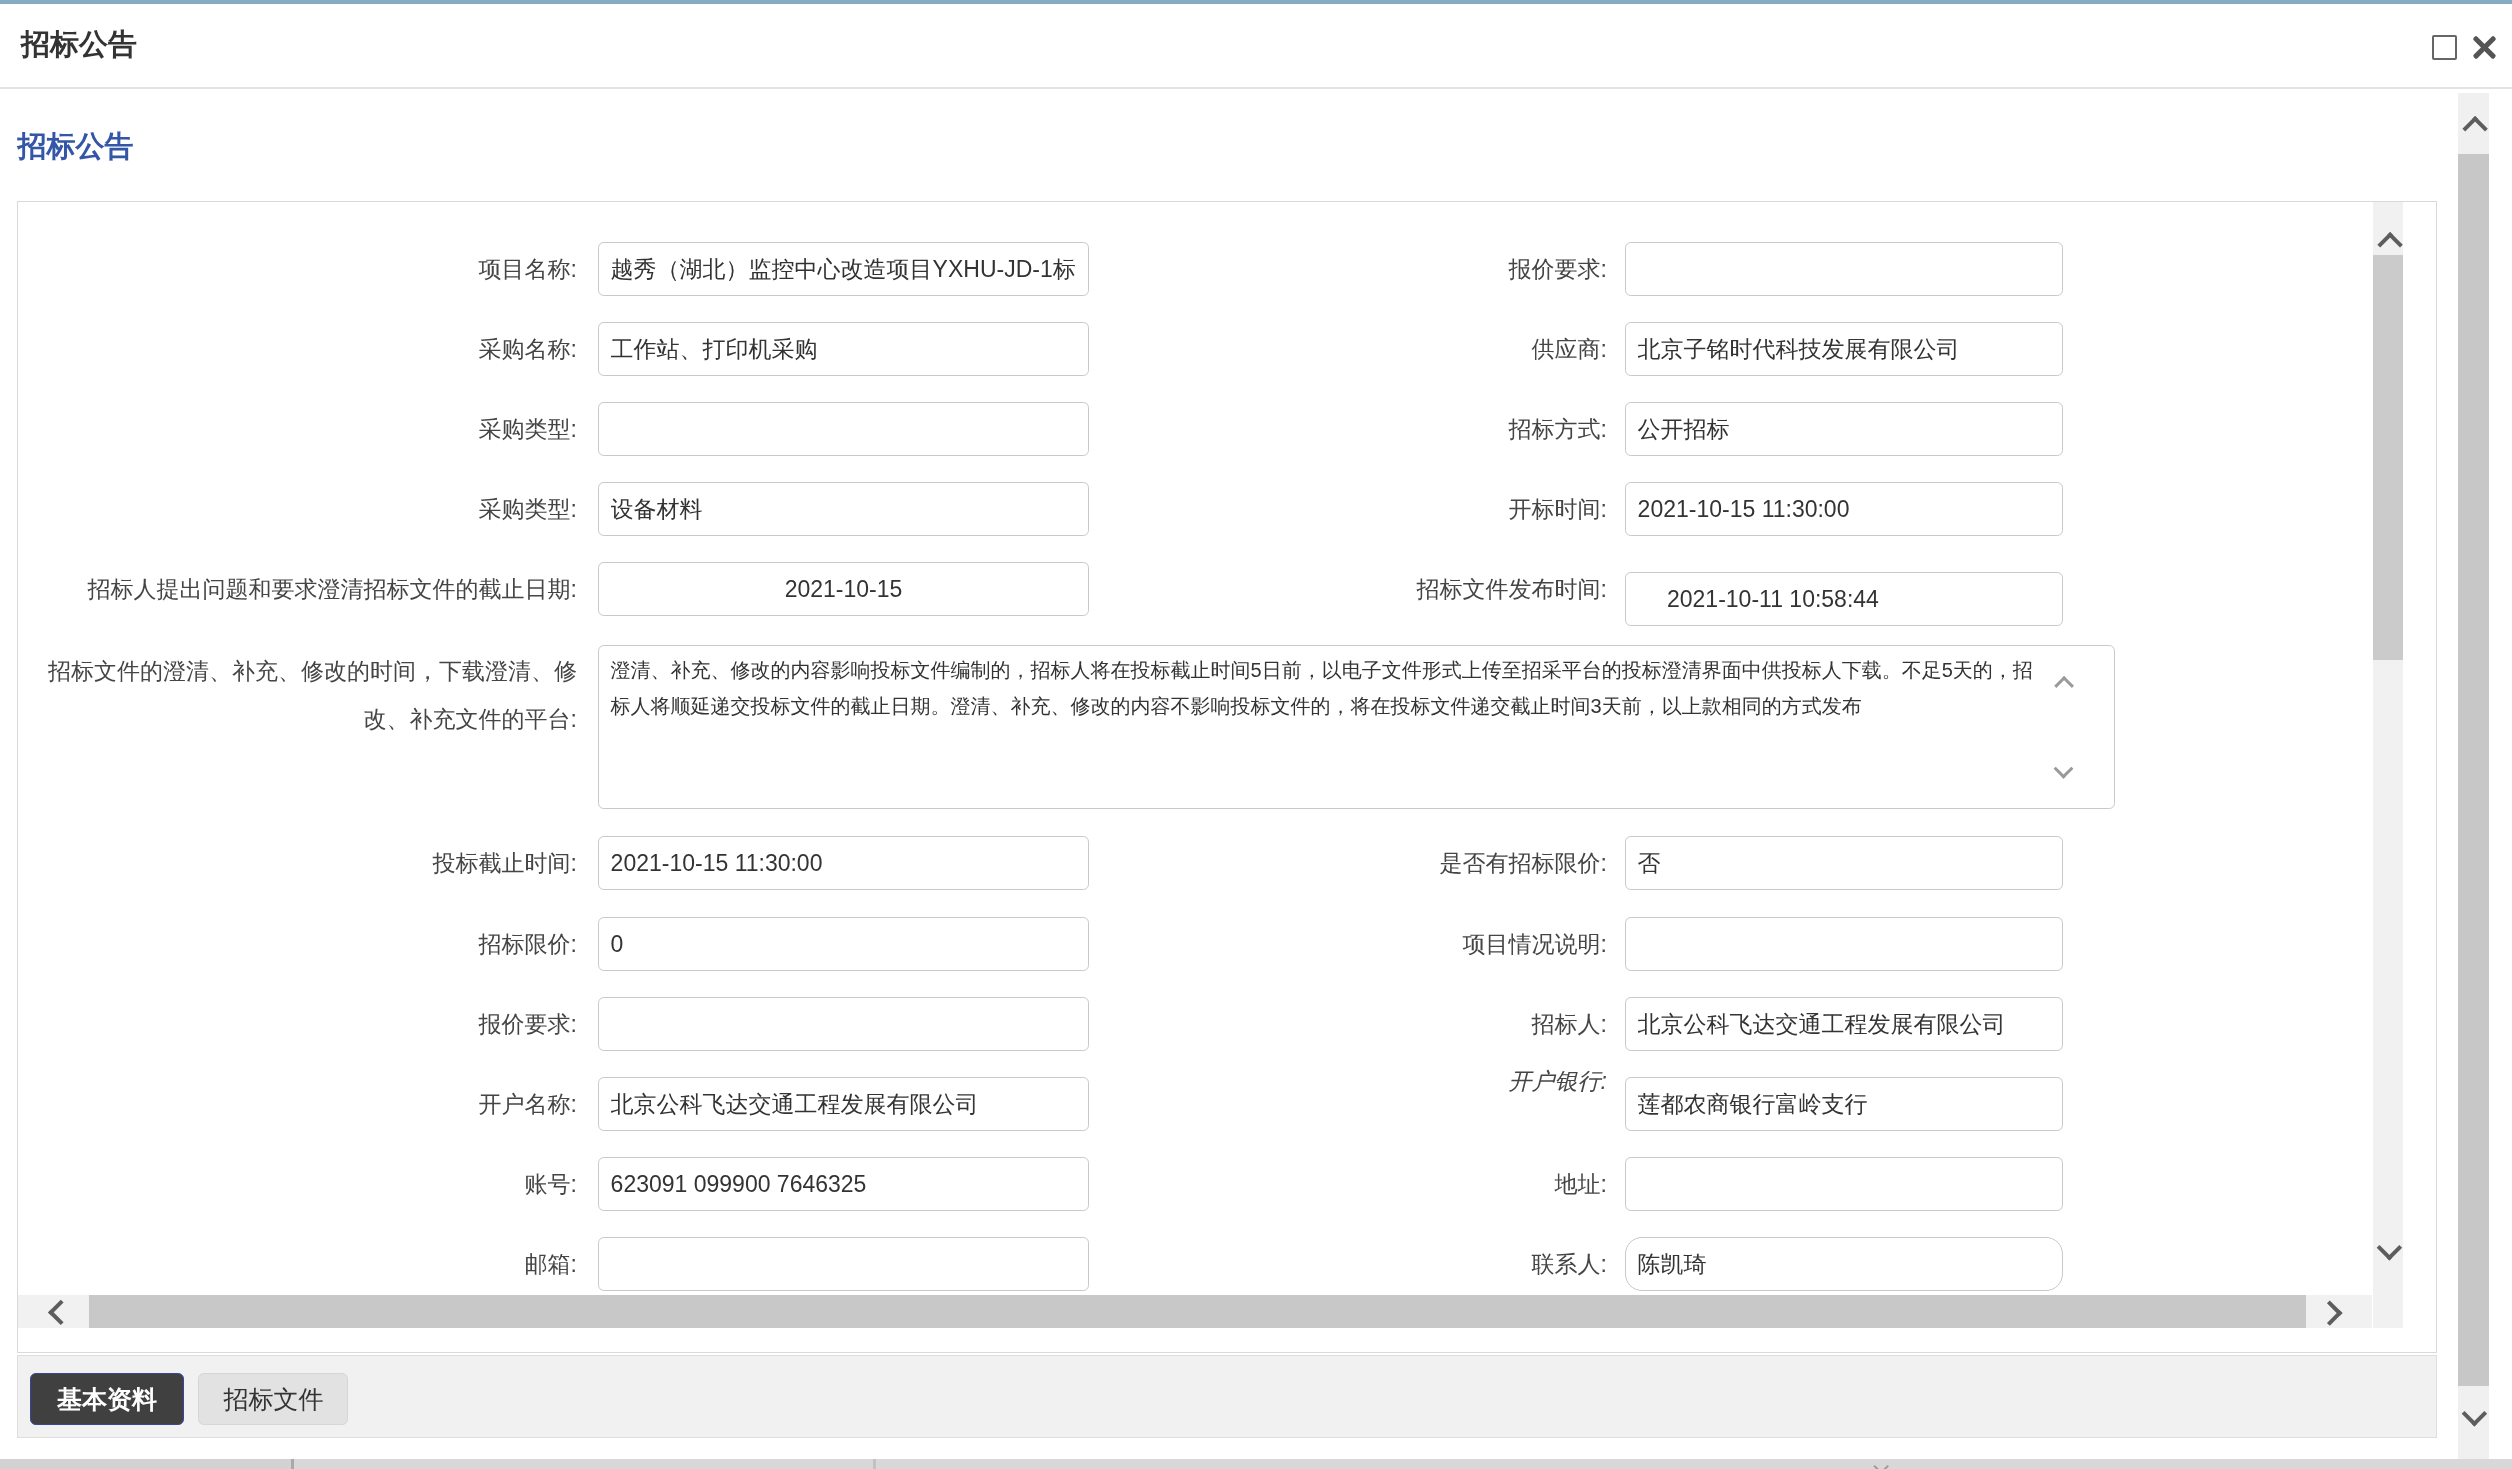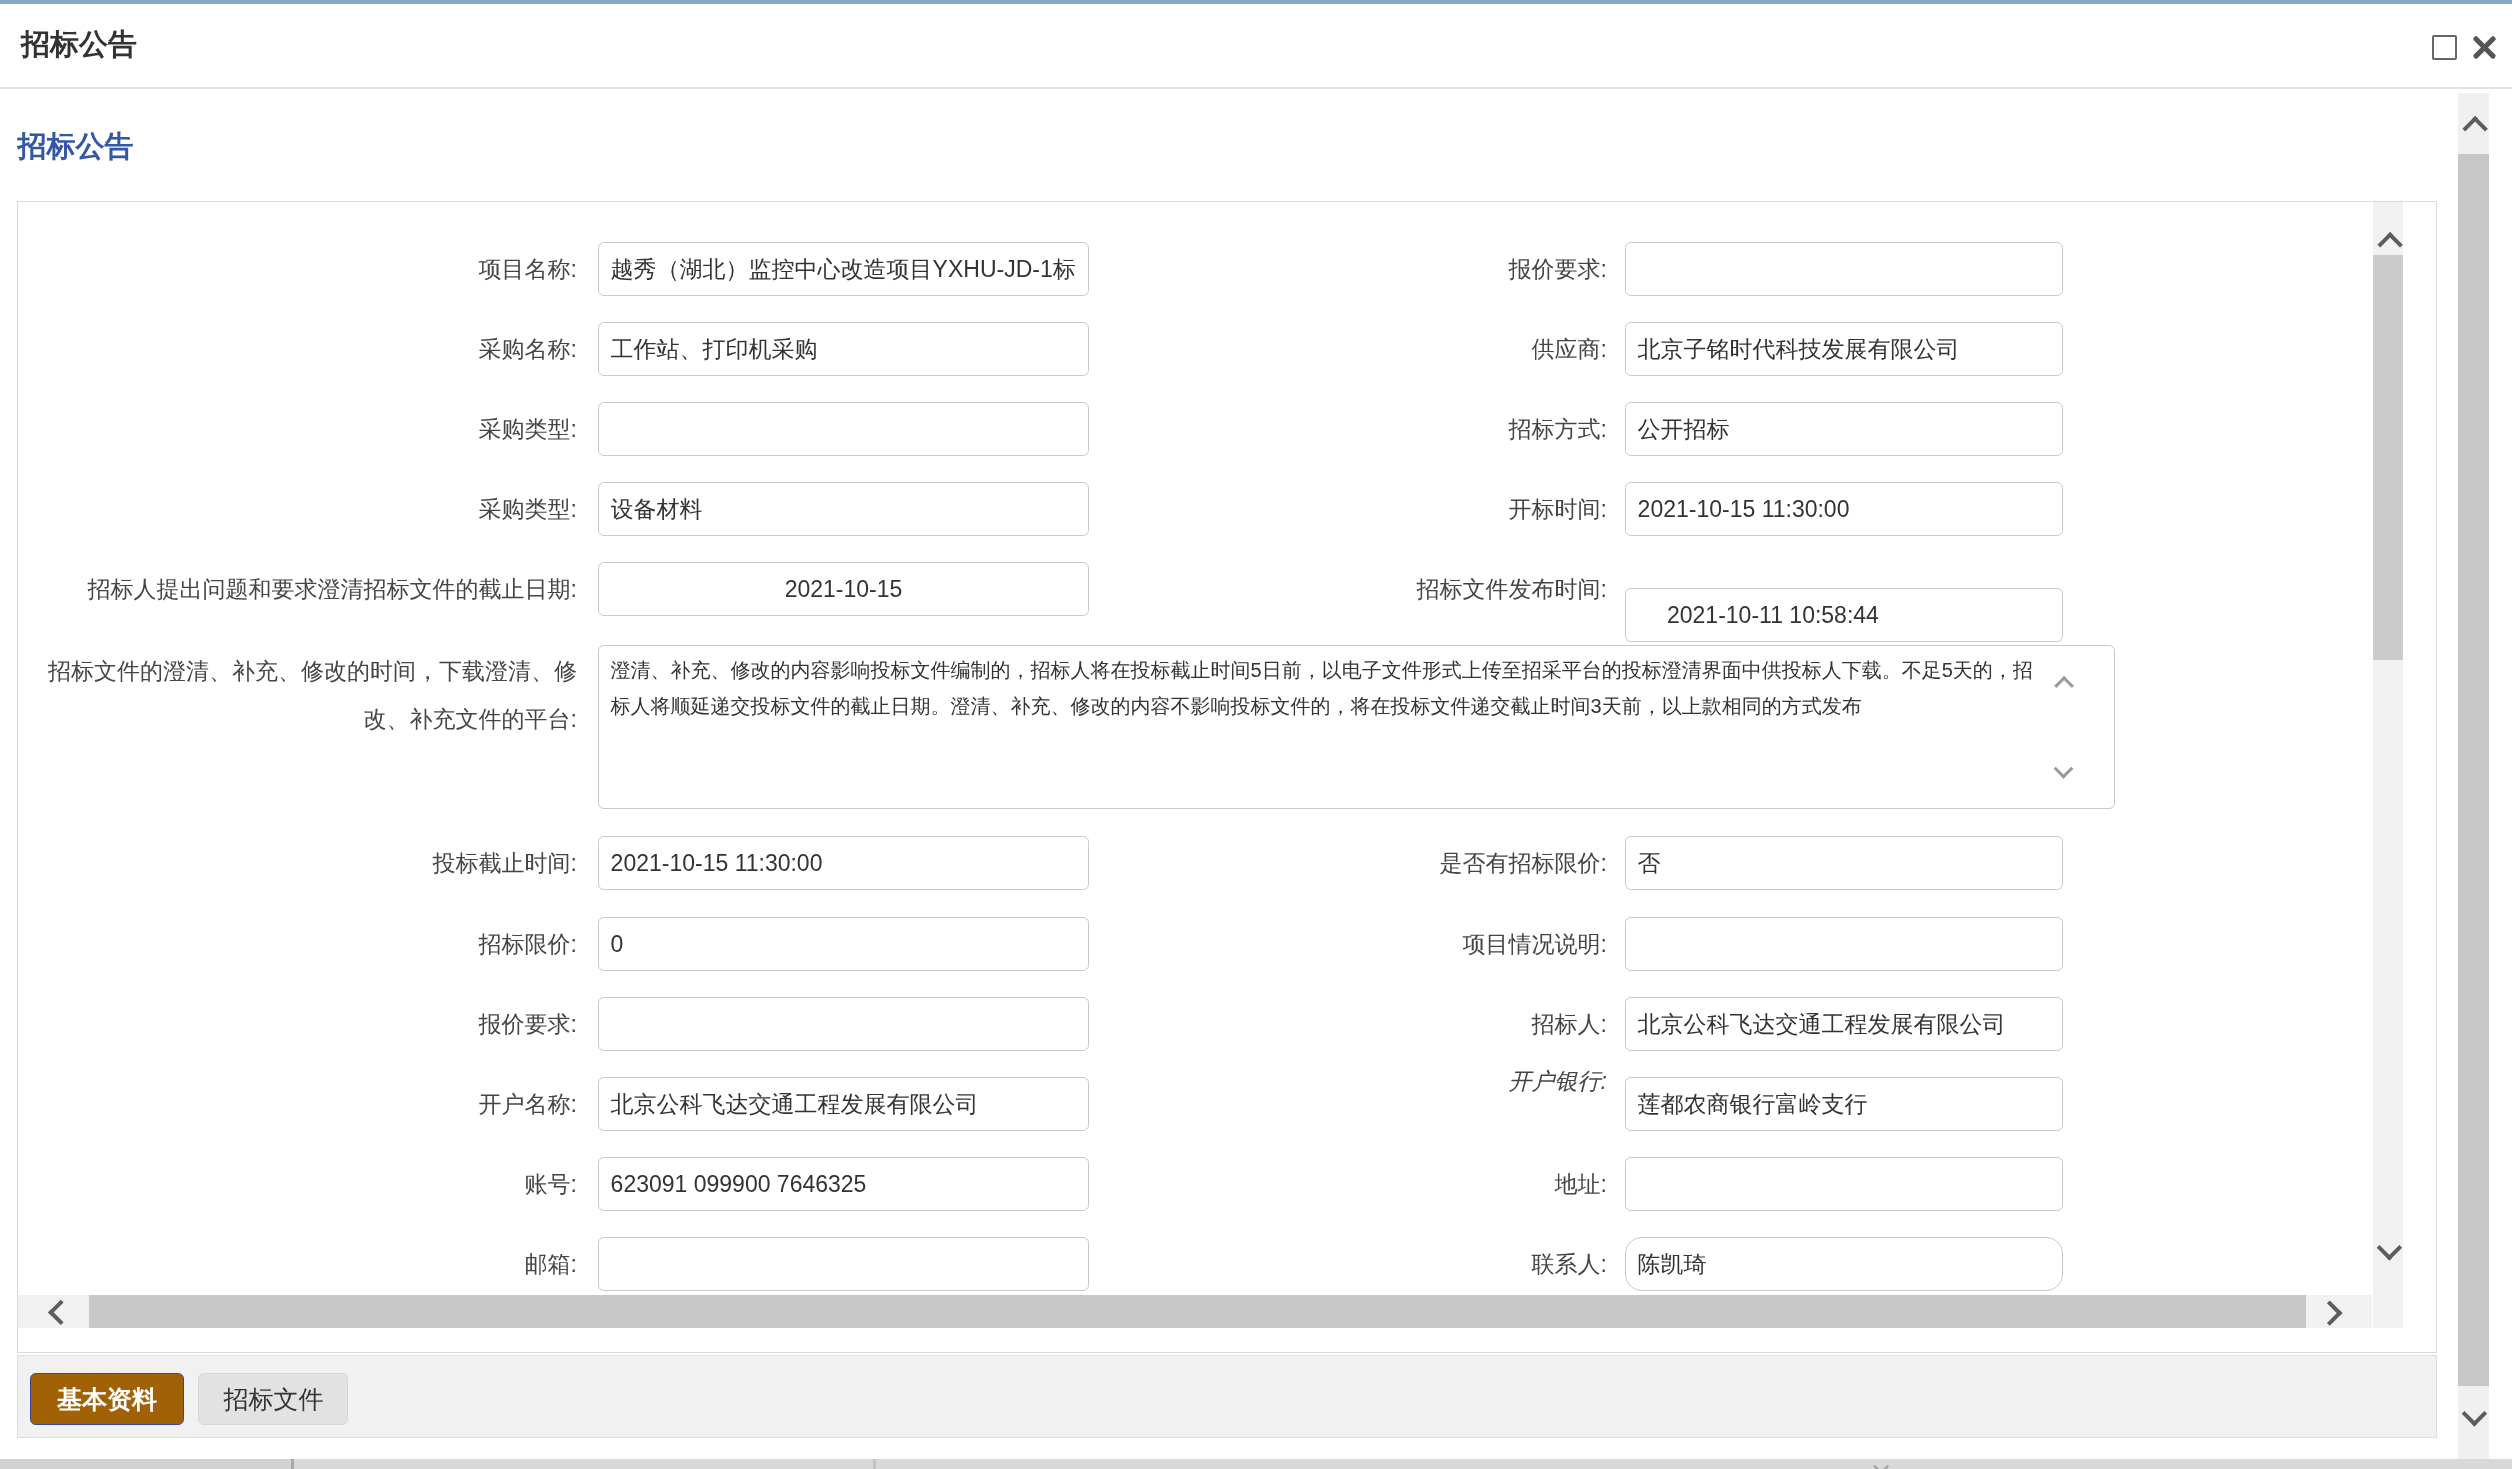--- a/index.html
+++ b/index.html
@@ -52,21 +52,21 @@
   .inner-vtrack{position:absolute;left:2373px;top:202px;width:30px;height:1126px;background:#f1f1f1;}
   .inner-vthumb{position:absolute;left:2373px;top:255px;width:30px;height:405px;background:#cbcbcb;}
   .htrack{position:absolute;left:18.3px;top:1295px;width:2354px;height:33px;background:#f1f1f1;}
   .hthumb{position:absolute;left:89px;top:1295px;width:2217px;height:33px;background:#c8c8c8;}
 
   
   .footer{position:absolute;left:17.4px;top:1355px;width:2420px;height:83px;background:#f1f1f2;
           border:1px solid #dedede;box-sizing:border-box;}
   .tab{position:absolute;top:17.4px;height:52px;display:flex;align-items:center;justify-content:center;
        font-size:25px;border-radius:5.8px;color:#333;background:#e2e2e2;border:1px solid #d6d6d6;box-sizing:border-box;cursor:default;}
-  .tab-basic{left:11.6px;width:154px;background:#a16207;border-color:#36479b;color:#fff;font-weight:700;}
+  .tab-basic{left:11.6px;width:154px;background:#404040;border-color:#36479b;color:#fff;font-weight:700;}
   .tab-docs{left:180px;width:150px;}
 
   
   .bottom-strip{position:absolute;left:0;top:1459px;width:2512px;height:10.6px;background:#d8d8d8;}
   .strip-seg-a{position:absolute;left:0;top:0;width:291px;height:10.6px;background:#d2d2d2;}
   .strip-div-a{position:absolute;left:291px;top:0;width:2.9px;height:10.6px;background:#a9a9a9;}
   .strip-div-b{position:absolute;left:873px;top:0;width:2.9px;height:10.6px;background:#c2c2c2;}
   .strip-notch{position:absolute;left:1876px;top:1.9px;width:8.7px;height:8.7px;border-style:solid;border-color:#9b9b9b;border-width:2.9px 2.9px 0 0;transform:rotate(135deg);}
 </style>
 </head>
@@ -112,21 +112,21 @@
       <input type="text" class="field-input li" value="" style="top: 1237px;">
       <div class="field-label rl" style="top: 242px;">报价要求:</div>
       <input type="text" class="field-input ri" value="" style="top: 242px;">
       <div class="field-label rl" style="top: 322px;">供应商:</div>
       <input type="text" class="field-input ri" value="北京子铭时代科技发展有限公司" style="top: 322px;">
       <div class="field-label rl" style="top: 402px;">招标方式:</div>
       <input type="text" class="field-input ri" value="公开招标" style="top: 402px;">
       <div class="field-label rl" style="top: 482px;">开标时间:</div>
       <input type="text" class="field-input ri" value="2021-10-15 11:30:00" style="top: 482px;">
       <div class="field-label rl" style="top: 562px;">招标文件发布时间:</div>
-      <input type="text" class="field-input ri" value="2021-10-11 10:58:44" style="top: 588px; padding-left: 41px;">
+      <input type="text" class="field-input ri" value="2021-10-11 10:58:44" style="top: 572px; padding-left: 41px;">
       <div class="field-label rl" style="top: 836px;">是否有招标限价:</div>
       <input type="text" class="field-input ri" value="否" style="top: 836px;">
       <div class="field-label rl" style="top: 917px;">项目情况说明:</div>
       <input type="text" class="field-input ri" value="" style="top: 917px;">
       <div class="field-label rl" style="top: 997px;">招标人:</div>
       <input type="text" class="field-input ri" value="北京公科飞达交通工程发展有限公司" style="top: 997px;">
       <div class="field-label rl" style="top: 1054px; font-style: italic;">开户银行:</div>
       <input type="text" class="field-input ri" value="莲都农商银行富岭支行" style="top: 1077px;">
       <div class="field-label rl" style="top: 1157px;">地址:</div>
       <input type="text" class="field-input ri" value="" style="top: 1157px;">

